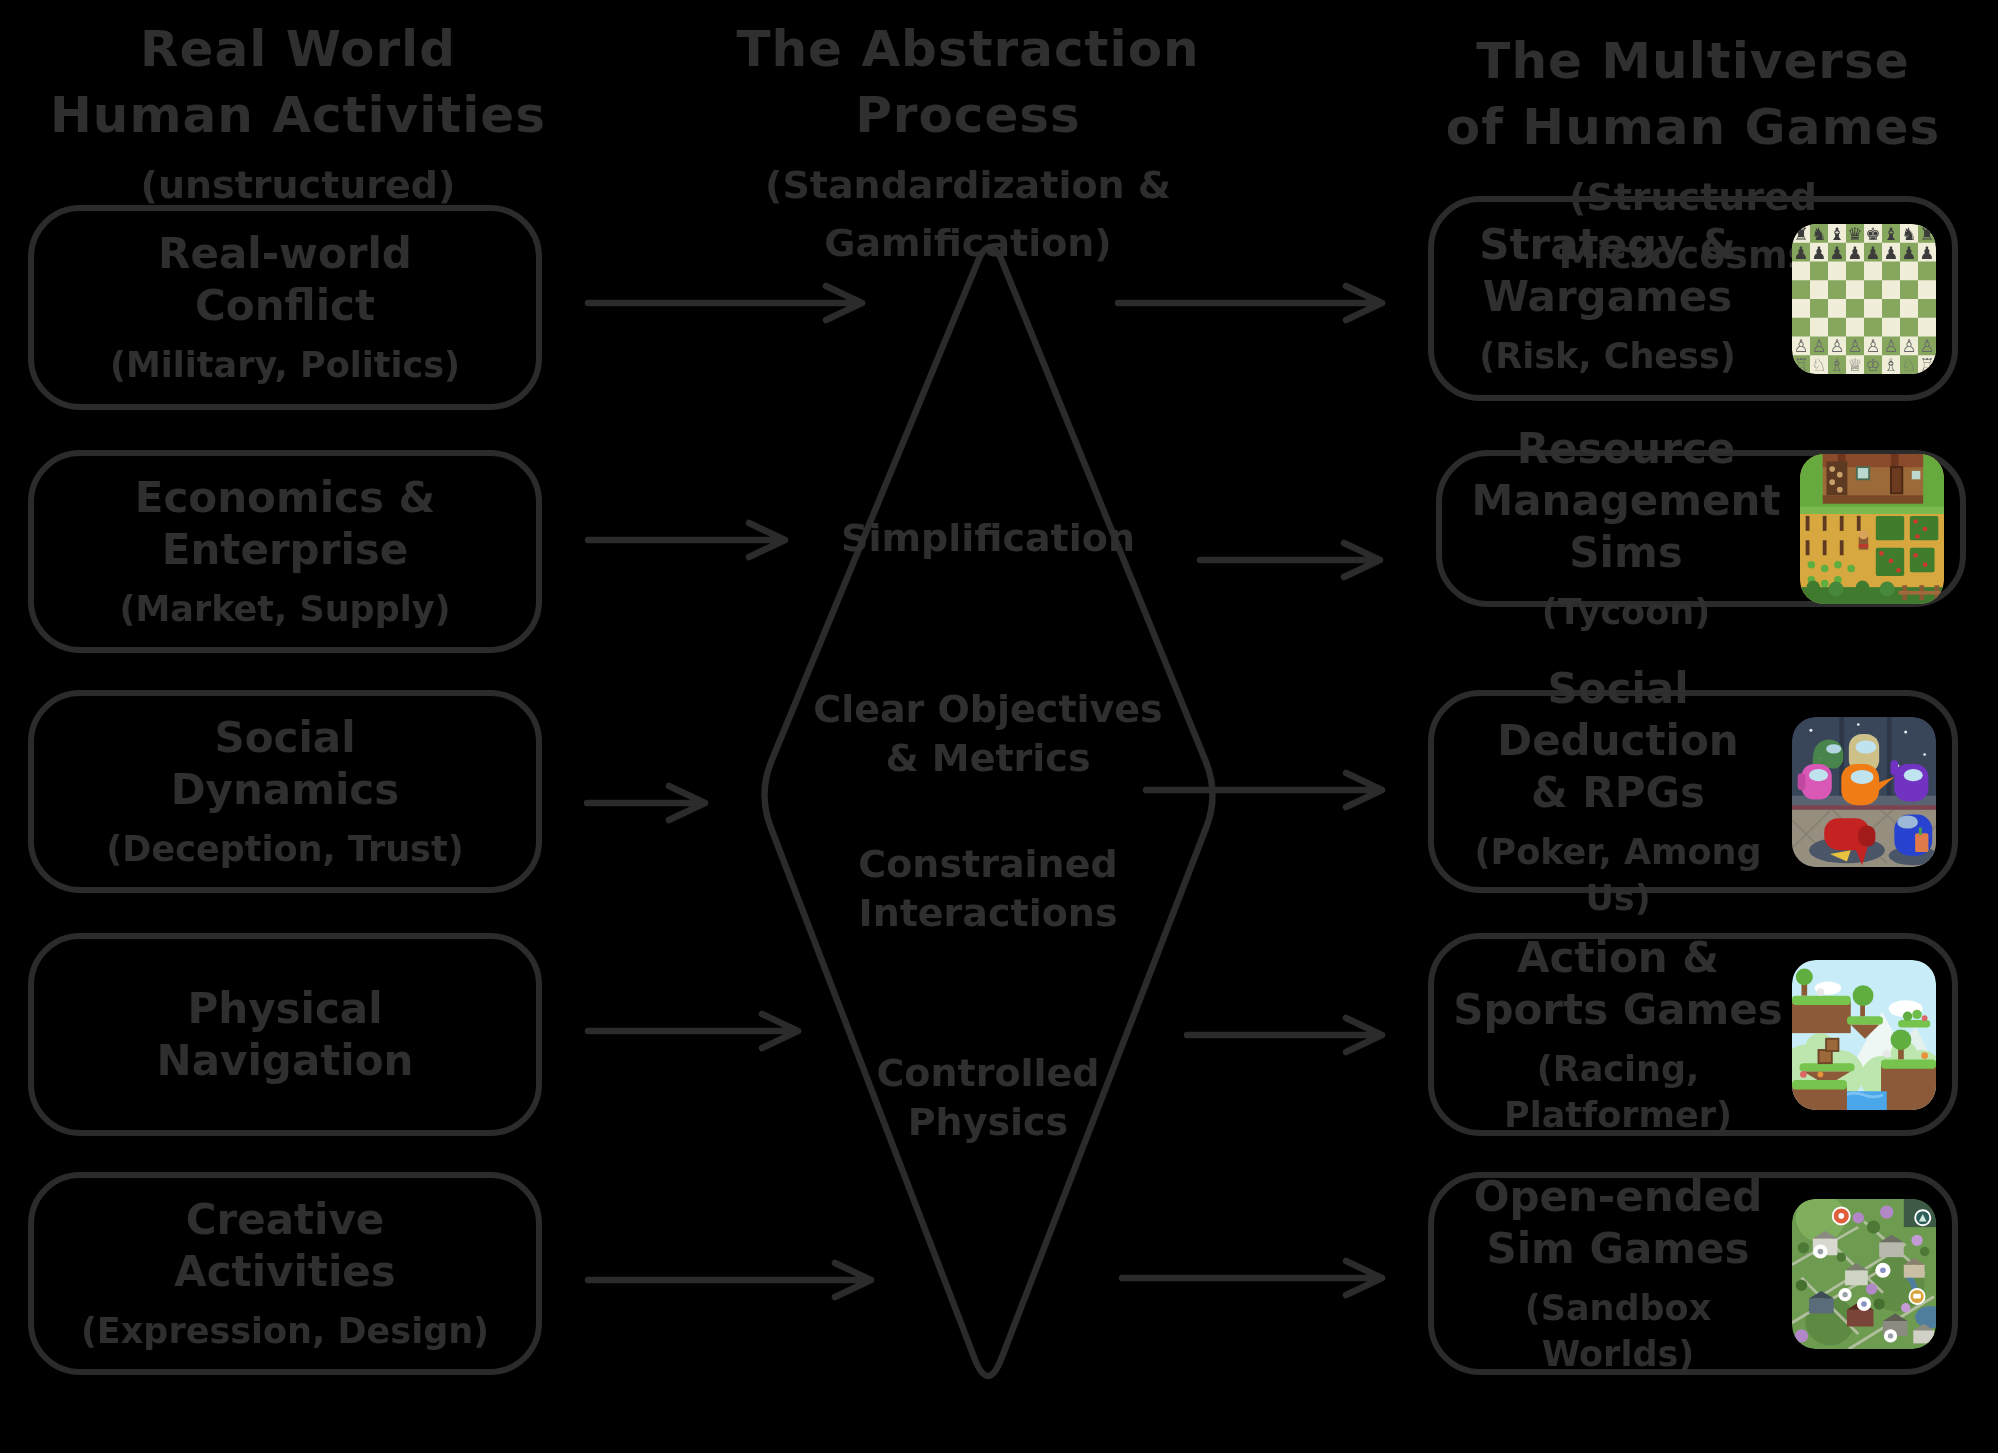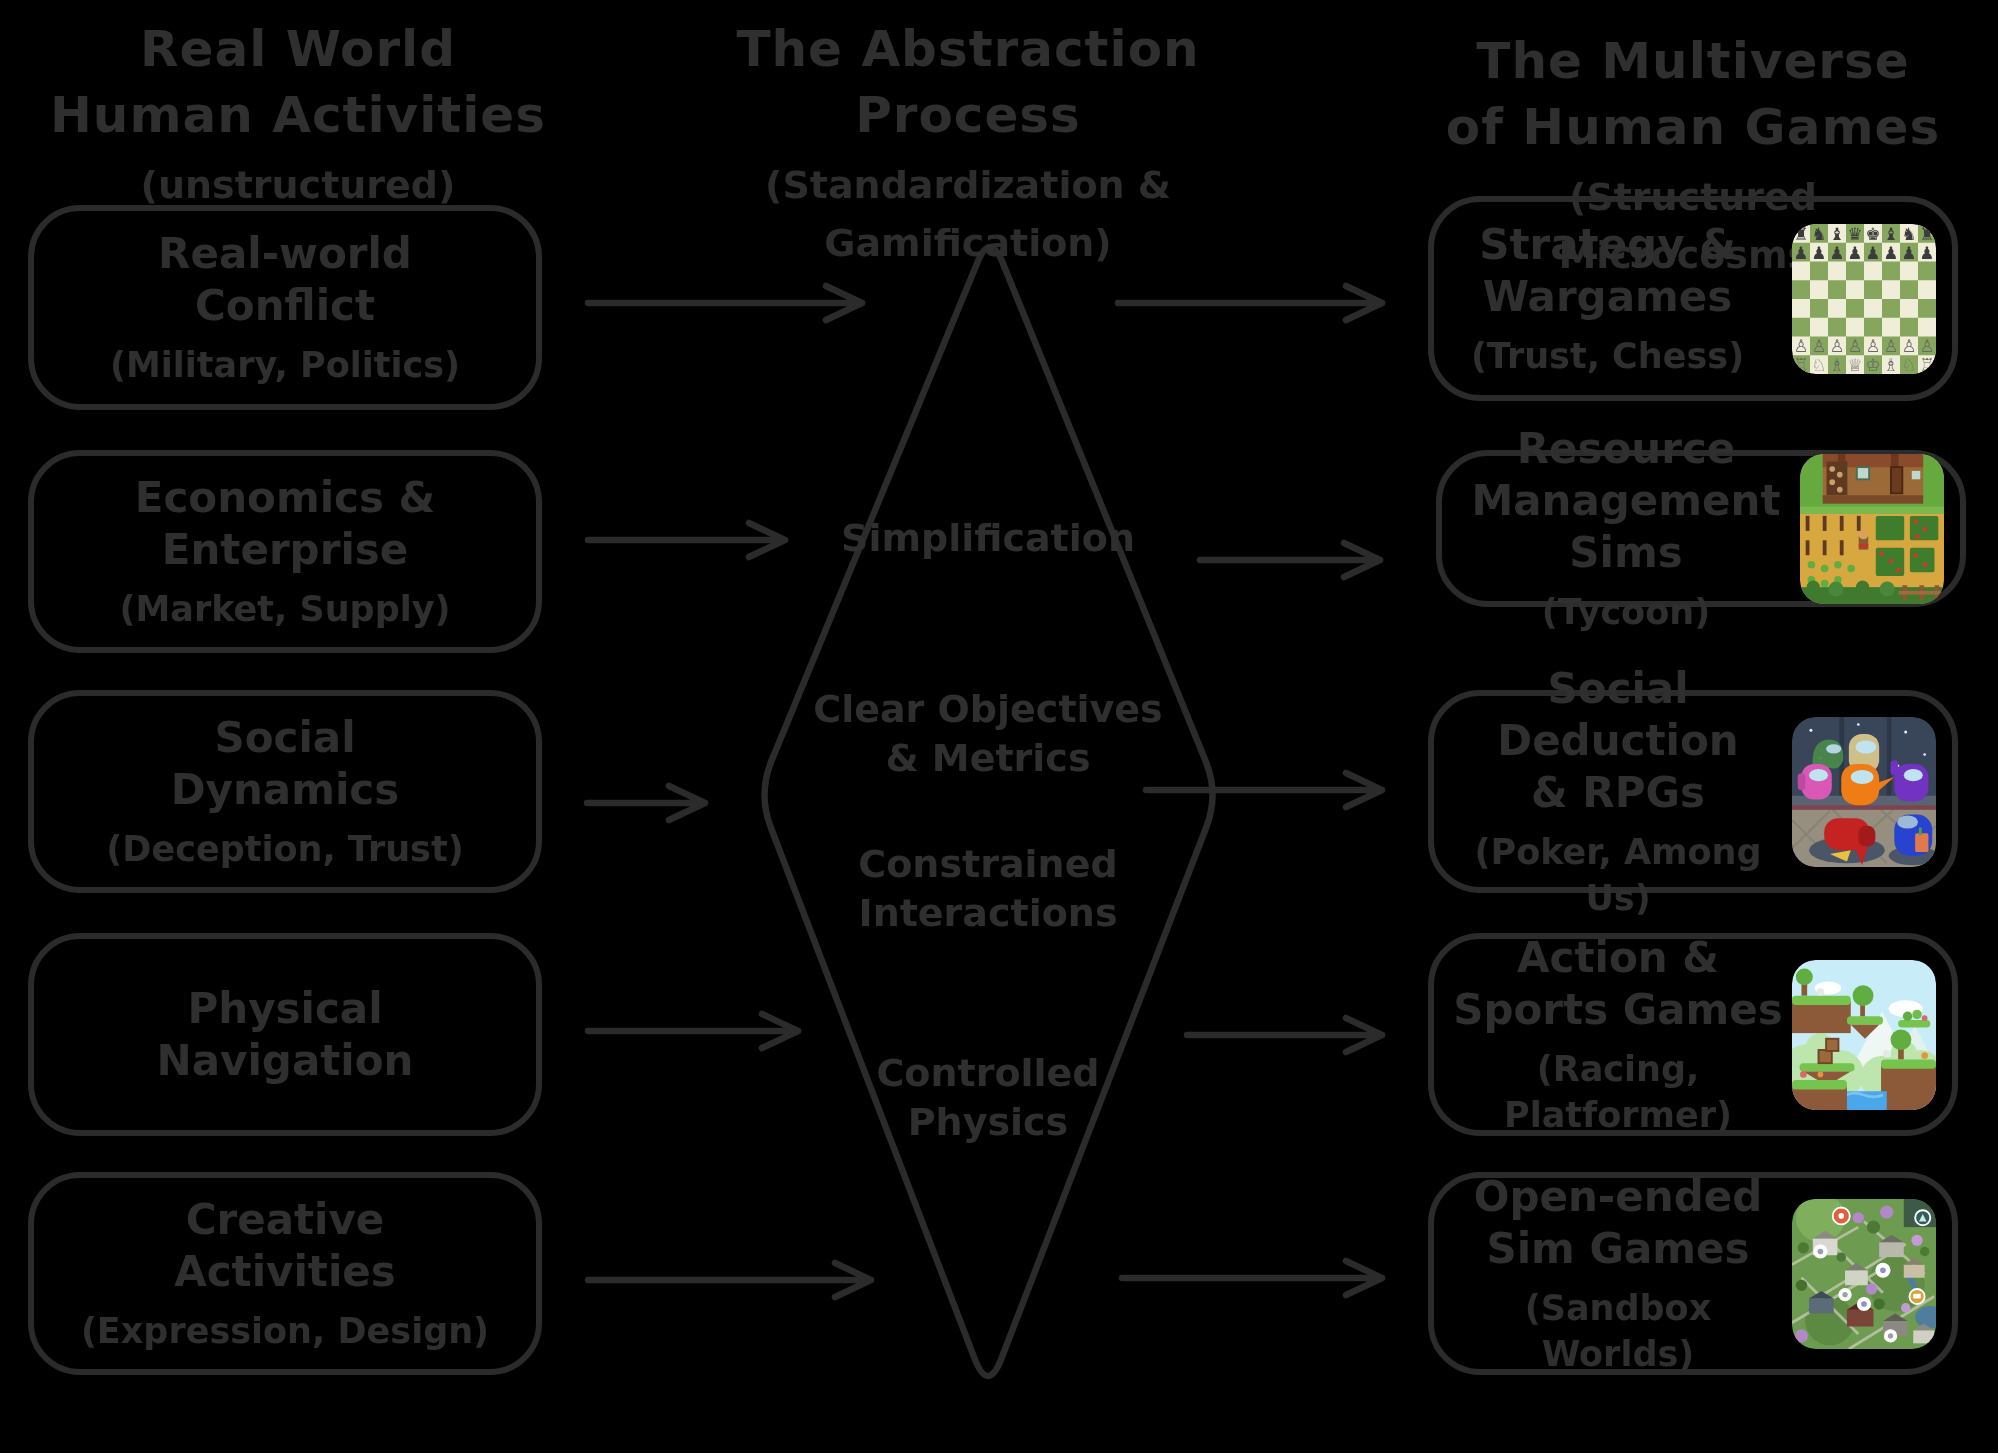--- a/index.html
+++ b/index.html
@@ -135,21 +135,21 @@
   <div class="sketchbox" style="left:28px;top:1172px;width:514px;height:203px;">
     <div class="box-line">Creative</div>
     <div class="box-line">Activities</div>
     <div class="box-sub">(Expression, Design)</div>
   </div>
 
   <div class="sketchbox rbox" style="left:1428px;top:196px;width:530px;height:205px;gap:21px;">
     <div class="rbox-text">
       <div class="box-line">Strategy &amp;</div>
       <div class="box-line">Wargames</div>
-      <div class="box-sub">(Trust, Chess)</div>
+      <div class="box-sub">(Risk, Chess)</div>
     </div>
     <div class="rbox-icon">
       <svg width="144" height="150" viewBox="0 0 152 152" preserveAspectRatio="none">
         <defs>
           <clipPath id="chessclip">
               <rect x="0" y="0" width="152" height="152" rx="24"></rect>
             </clipPath>
           <pattern id="chk" width="38" height="38" patternUnits="userSpaceOnUse">
             <rect class="sq-dark" x="19" y="0" width="19" height="19"></rect>
             <rect class="sq-dark" x="0" y="19" width="19" height="19"></rect>

